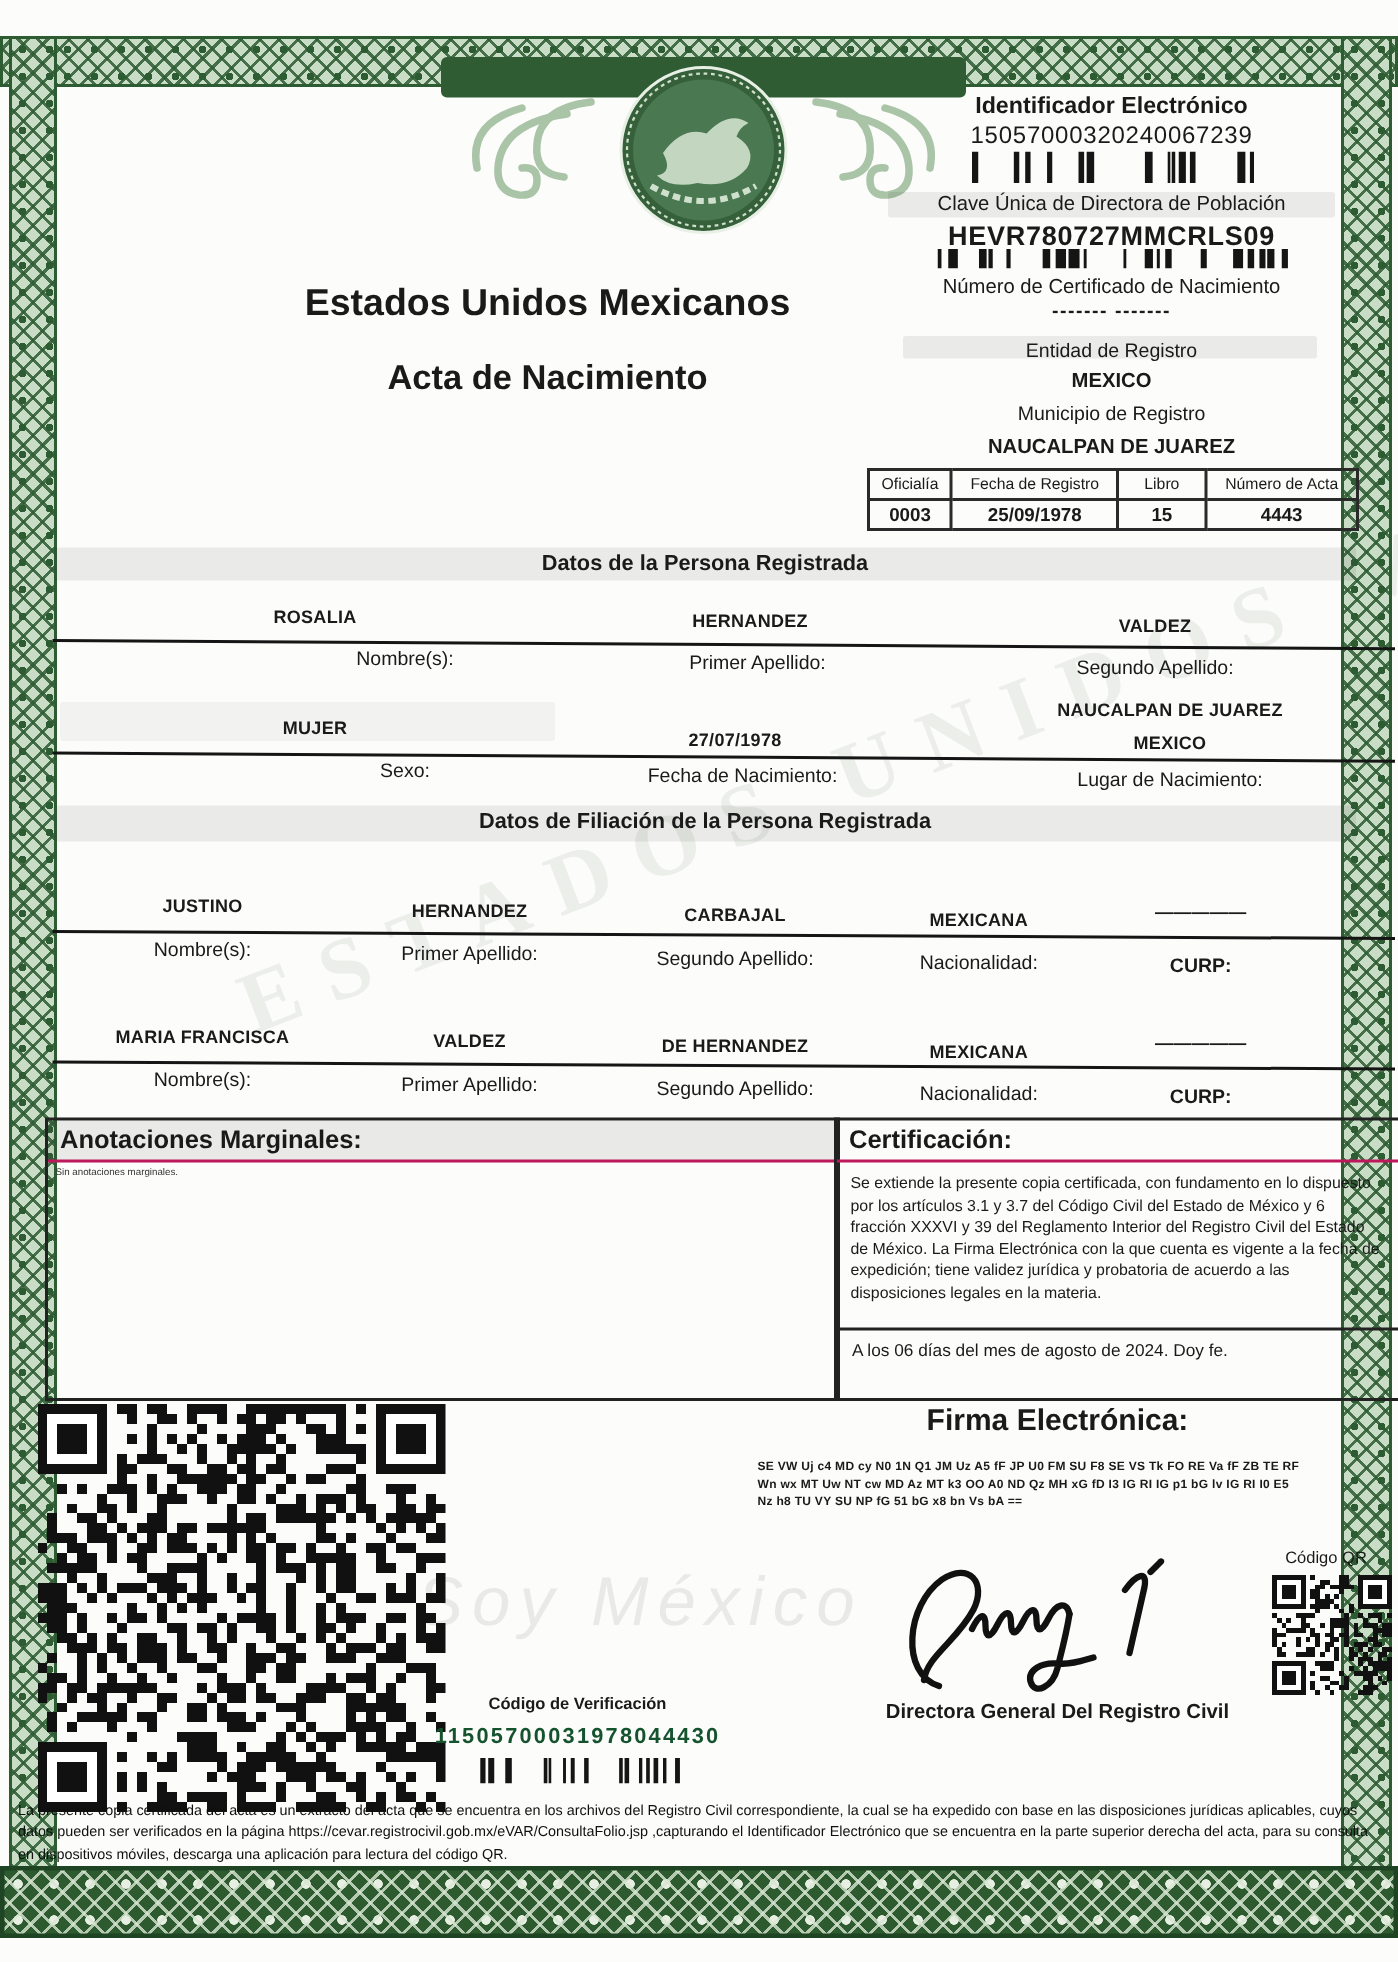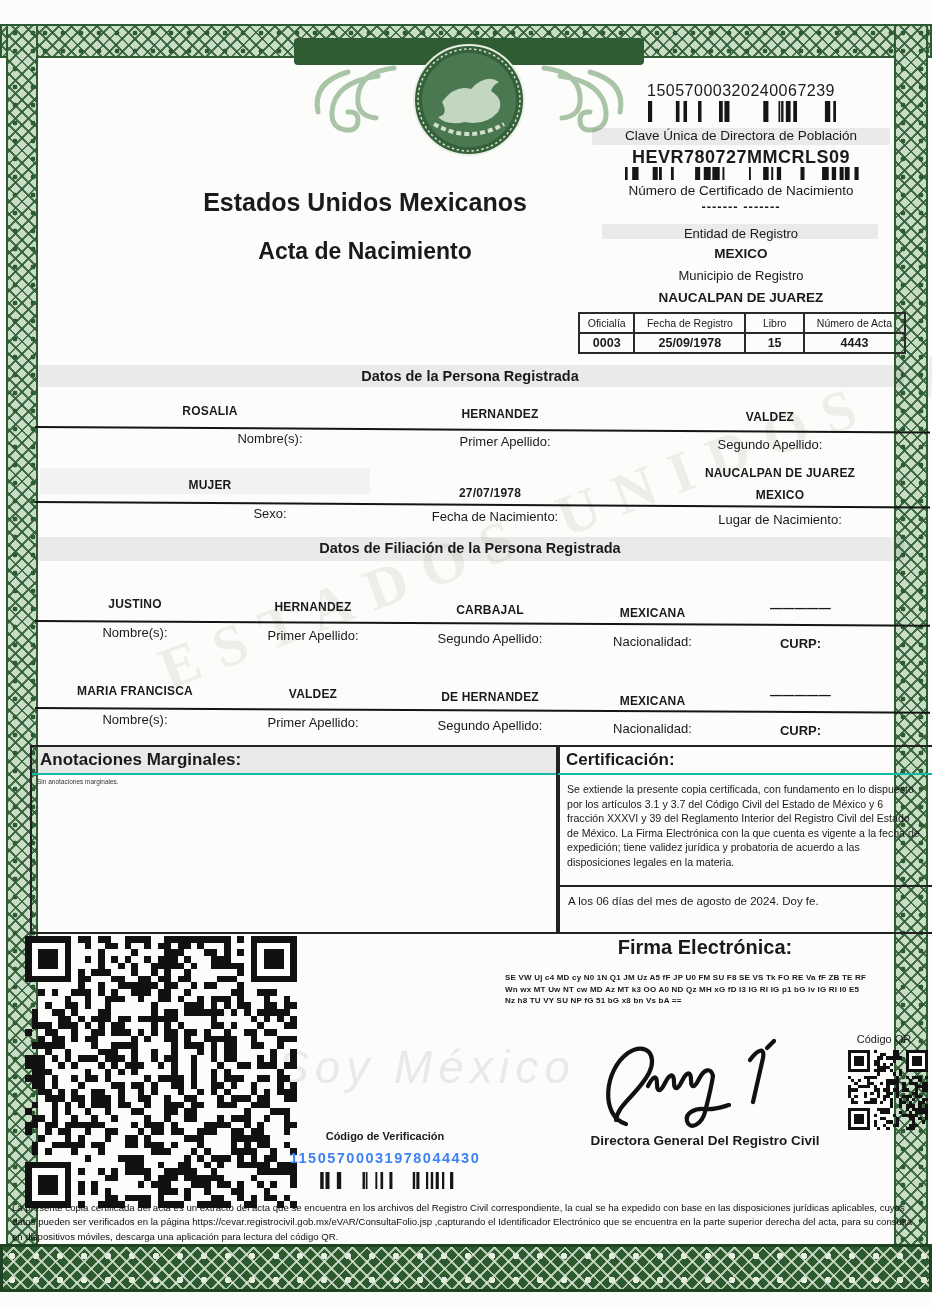--- a/index.html
+++ b/index.html
@@ -46,30 +46,30 @@
   .rtbl td{border:2px solid #2a2a2a;text-align:center;padding:2px 2px;}
   .rtbl .hd td{font-size:10.5px;padding:3px 1px;}
   .rtbl .vl td{font-size:12.5px;font-weight:700;}
   
   .rule{height:0;border-top:2px solid #151515;}
   .fval{font-size:12px;font-weight:700;letter-spacing:.2px;}
   .flab{font-size:13px;}
   .sect{font-size:14.5px;font-weight:700;}
   
   .bx{border:2px solid #222;}
-  .bx-head{border-bottom:2px solid #14b8a6;background:rgba(70,70,70,.10);
+  .bx-head{border-bottom:2px solid #be185d;background:rgba(70,70,70,.10);
     font-size:17px;font-weight:700;padding:3px 8px;}
   .tiny{font-size:6.5px;color:#333;}
   .cert-body{font-size:10.6px;line-height:1.38;padding:7px 9px;text-align:left;}
   .pre{white-space:pre-line;}
   
   .qr svg rect{fill:#111;}
   .qr svg rect.w{fill:#fff;}
   .bc svg rect{fill:#151515;}
-  .redcode{color:#3b82f6;font-weight:700;font-size:14.5px;letter-spacing:1.5px;}
+  .redcode{color:#14532d;font-weight:700;font-size:14.5px;letter-spacing:1.5px;}
   .foot{font-size:9.6px;line-height:1.5;color:#101010;}
 </style>
 </head>
 <body>
 
 <div id="sheet">
 
   <div class="abs wm-fondo" style="left:150px;top:640px;">ESTADOS UNIDOS MEXICANOS</div>
   <div class="abs wm-soy" style="left:278px;top:1040px;">Soy México</div>
 
@@ -99,20 +99,21 @@
 
   <div class="abs smudge" style="left:592px;top:128px;width:298px;height:17px;"></div>
   <div class="abs smudge" style="left:602px;top:224px;width:276px;height:15px;"></div>
   <div class="abs smudge" style="left:36px;top:365px;width:868px;height:22px;"></div>
   <div class="abs smudge" style="left:36px;top:537px;width:868px;height:24px;"></div>
   <div class="abs smudge" style="left:40px;top:468px;width:330px;height:26px;opacity:.55;"></div>
 
   <div class="abs ctr" style="left:120px;top:188px;width:490px;font-size:25px;font-weight:700;">Estados Unidos Mexicanos</div>
   <div class="abs ctr" style="left:120px;top:238px;width:490px;font-size:23px;font-weight:700;">Acta de Nacimiento</div>
 
+  <div class="abs ctr" style="left:578px;top:62px;width:326px;font-size:15.5px;font-weight:700;">Identificador Electrónico</div>
   <div class="abs ctr" style="left:578px;top:82px;width:326px;font-size:16px;letter-spacing:.5px;">15057000320240067239</div>
   <div class="abs bc" style="left:648px;top:101px;width:188px;height:21px;"><svg viewBox="0 0 100 10" preserveAspectRatio="none" width="100%" height="100%">
         <rect x="0.00" y="0" width="2.21" height="10"></rect>
         <rect x="14.83" y="0" width="1.93" height="10"></rect>
         <rect x="18.87" y="0" width="1.89" height="10"></rect>
         <rect x="26.62" y="0" width="1.84" height="10"></rect>
         <rect x="37.77" y="0" width="1.99" height="10"></rect>
         <rect x="40.66" y="0" width="2.66" height="10"></rect>
         <rect x="61.32" y="0" width="2.73" height="10"></rect>
         <rect x="69.40" y="0" width="0.93" height="10"></rect>

